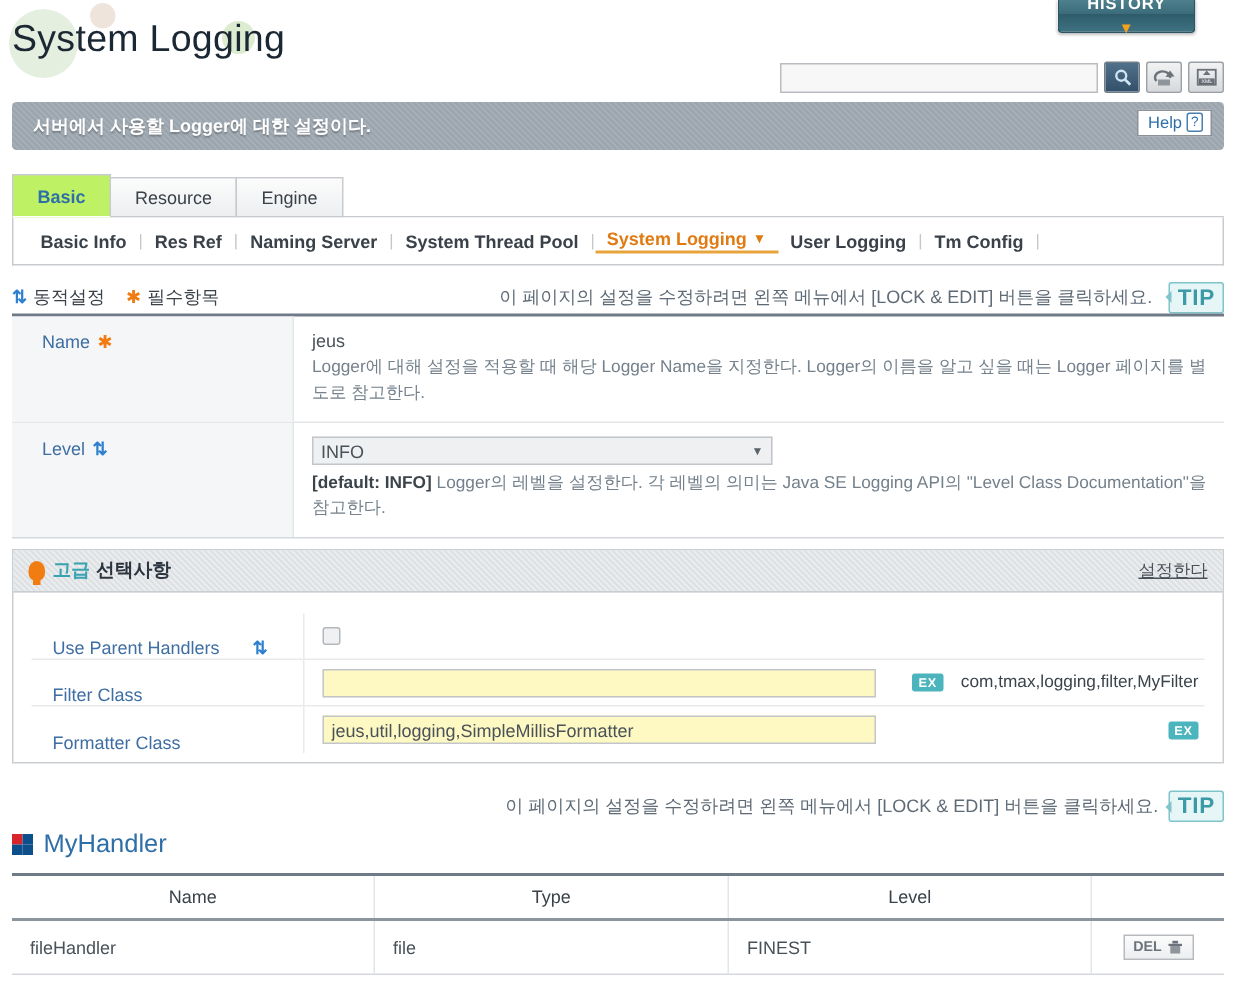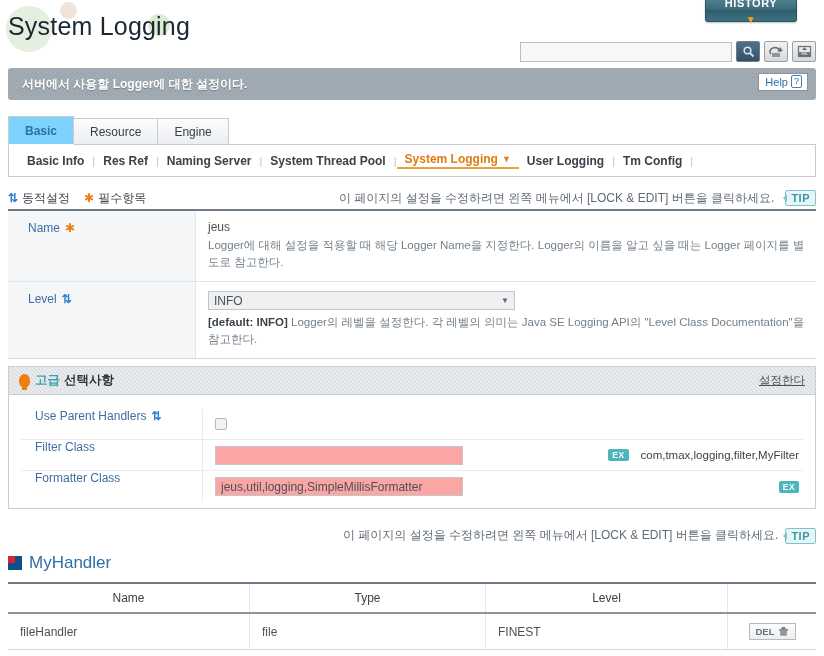--- a/index.html
+++ b/index.html
@@ -83,21 +83,21 @@
 
   
   .tabs { position: absolute; left: 8px; top: 116px; display: flex; align-items: flex-end; }
   .tab {
     height: 27px; padding: 0 16px;
     border: 1px solid #c7cbd0; background: linear-gradient(to bottom,#fcfcfc,#eceef0);
     font-size: 12px; color: #3a4149; display: flex; align-items: center;
     cursor: pointer; margin-right: -1px;
   }
   .tab.active {
-    background: #7dd3fc; border-bottom-color: #fff;
+    background: #bef264; border-bottom-color: #fff;
     color: #2f6fa8; font-weight: bold; height: 29px; position: relative; z-index: 2;
   }
   .tab-underline {
     position: absolute; left: 8px; top: 144px; right: 8px; height: 1px; background: #c7cbd0;
   }
 
   
   .subnav {
     position: absolute; left: 8px; top: 145px; right: 8px; height: 32px;
     border: 1px solid #c7cbd0; border-top: none; background: #fff;
@@ -115,21 +115,21 @@
   .legend-row {
     position: absolute; left: 8px; top: 186px; right: 8px; height: 24px;
     display: flex; align-items: center;
   }
   .legend-item { display: flex; align-items: center; gap: 4px; margin-right: 14px; font-size: 12px; color: #3a4149; }
   .ico-dyn { color: #2f7fd0; font-size: 12px; font-weight: bold; }
   .ico-req { color: #f07c12; font-size: 12px; }
   .legend-note { margin-left: auto; font-size: 12px; color: #5e6a75; display: flex; align-items: center; gap: 4px; }
   .tip-badge {
     display: inline-flex; align-items: center;
-    font-size: 11px; font-weight: bold; color: #3a9aa5;
+    font-size: 15px; font-weight: bold; color: #3a9aa5;
     border: 1px solid #7fc3cb; background: #e6f6f7;
     padding: 1px 5px; border-radius: 2px; letter-spacing: .5px;
     position: relative; margin-left: 7px;
   }
   .tip-badge::before {
     content: ""; position: absolute; left: -7px; top: 50%;
     transform: translateY(-50%);
     border: 4px solid transparent; border-right-color: #7fc3cb;
   }
   .legend-rule { position: absolute; left: 8px; top: 209px; right: 8px; height: 2px; background: #6e7b86; }
@@ -173,27 +173,27 @@
   .adv-title-a { font-size: 12.5px; color: #3aa3b0; font-weight: bold; }
   .adv-title-b { font-size: 12.5px; color: #2c3540; font-weight: bold; margin-left: 4px; }
   .adv-open {
     margin-left: auto; font-size: 11.5px; color: #4a5259;
     text-decoration: underline; cursor: pointer;
   }
   .adv-body { padding: 14px 0 6px 0; }
   .arow { display: flex; align-items: center; min-height: 31px; border-bottom: 1px solid #e8eaec; margin: 0 12px 0 12px; }
   .arow:last-child { border-bottom: none; }
   .acell-label {
-    width: 182px; display: flex; align-items: flex-start; gap: 5px;
+    width: 182px; display: flex; align-items: flex-end; gap: 22px;
     font-size: 12px; color: #3f6ea3; padding-left: 14px;
     border-right: 1px solid #e8eaec; align-self: stretch;
   }
   .acell-input { flex: 1; display: flex; align-items: center; padding-left: 12px; }
   .txtfield {
-    width: 248px; height: 19px; border: 1px solid #c2c6ca; background: #fca5a5;
+    width: 369px; height: 19px; border: 1px solid #c2c6ca; background: #fef9c3;
     font-size: 12px; color: #4a5259; padding: 0 5px; line-height: 17px;
     font-family: "Liberation Sans", sans-serif;
   }
   .ex-hint { margin-left: auto; display: flex; align-items: center; gap: 12px; padding-right: 4px; }
   .ex-badge {
     background: #4bb4bd; color: #fff; font-size: 8.5px; font-weight: bold;
     padding: 1px 4px; border-radius: 2px; letter-spacing: .4px;
   }
   .ex-text { font-size: 11.5px; color: #3c444b; }
   .chk {

